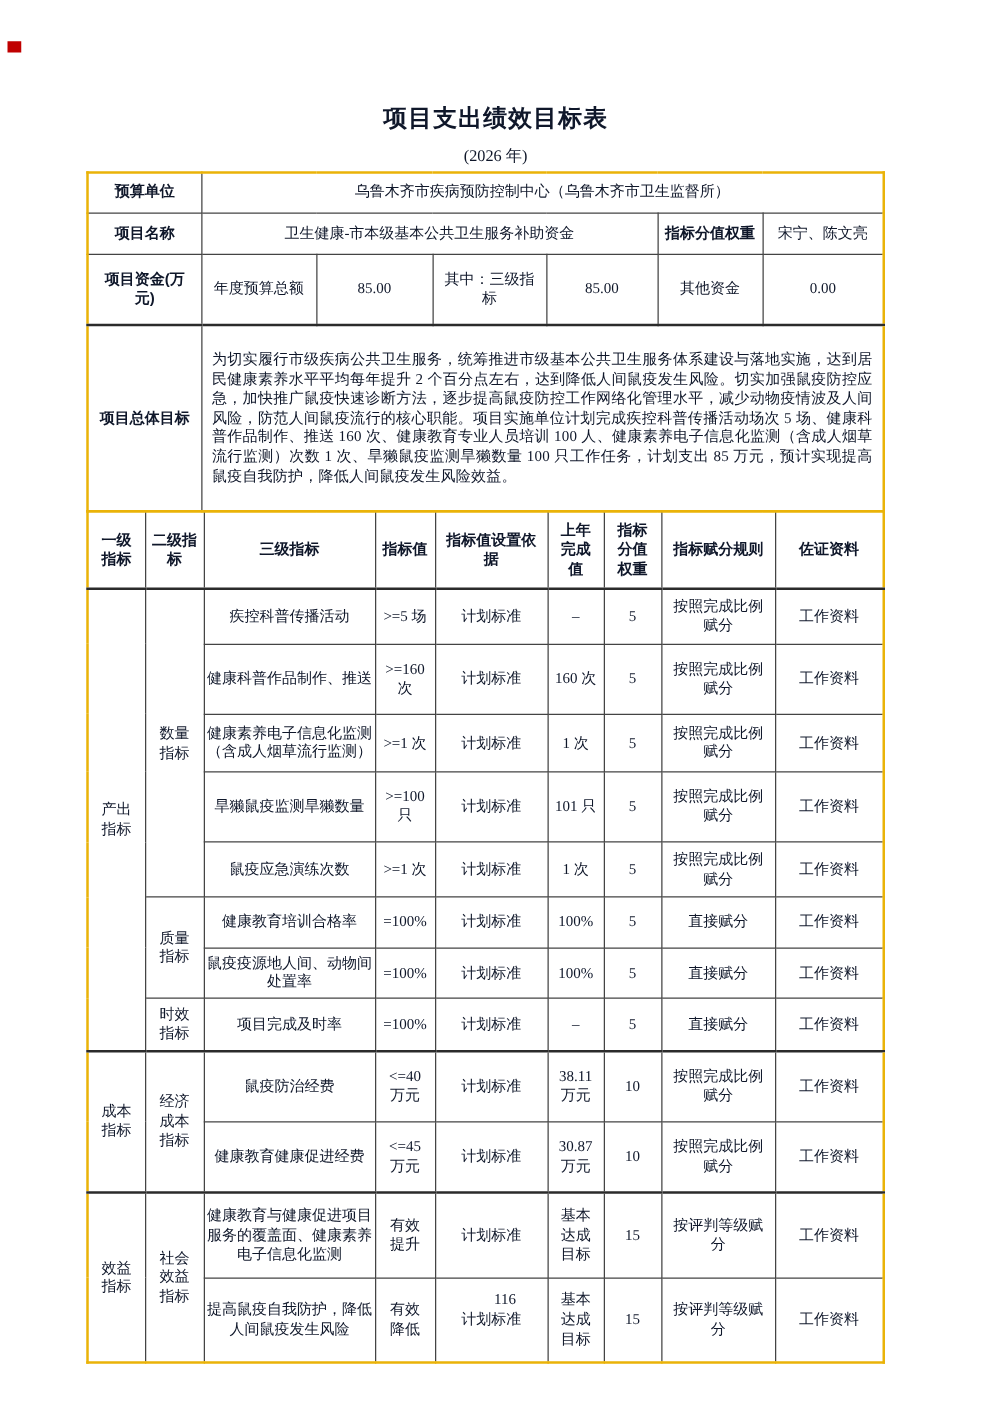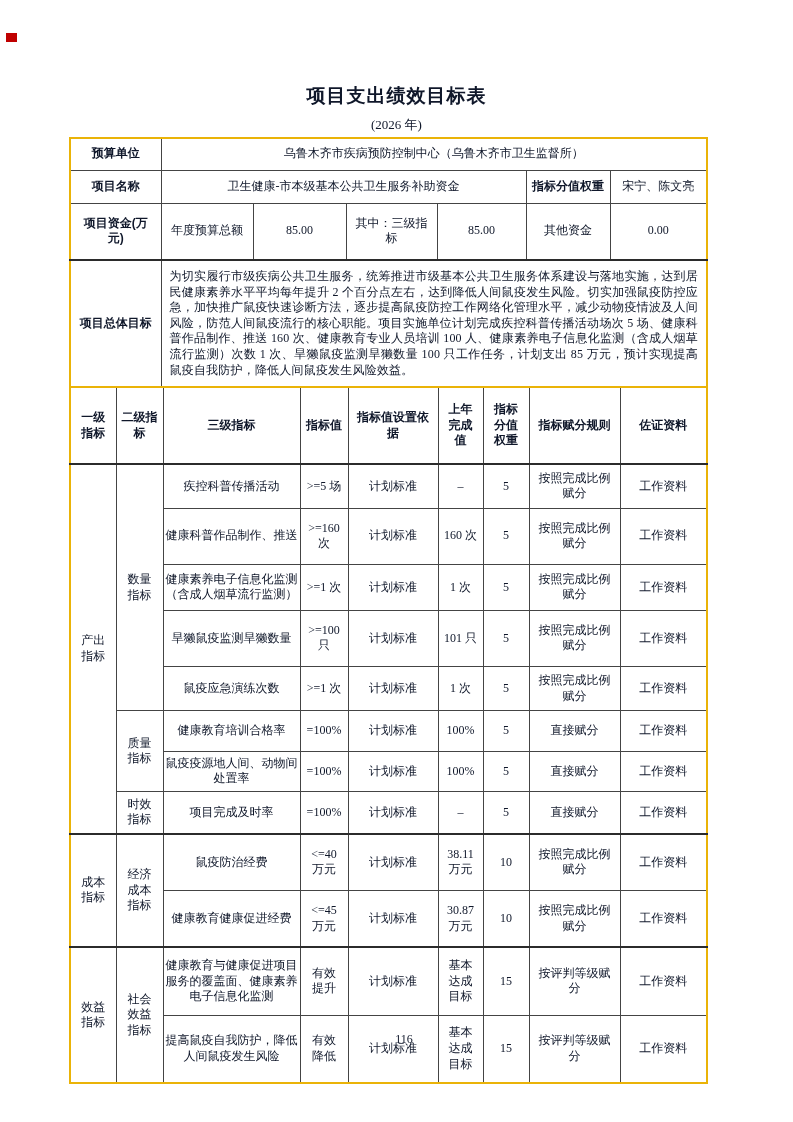--- a/index.html
+++ b/index.html
@@ -60,21 +60,21 @@
   .hdr td {
     font-family: "Liberation Sans", "DejaVu Sans", sans-serif;
     font-weight: bold;
     font-size: 13px;
     padding: 2px 5px;
   }
   .goal-cell {
     text-align: justify !important;
     font-size: 13px;
     line-height: 16.4px;
-    padding: 8px 8px !important;
+    padding: 19px 8px !important;
     letter-spacing: 0.2px;
   }
   .name-cell { padding: 1px 2px !important; }
   .group-cell { padding: 1px 6px !important; }
   .target-cell { padding: 12px 6px !important; }
   .tt { border-top-width: 2px !important; border-top-color: #2b2b2b !important; }
   table.main-table { margin-top: -2px; }
   .page-number {
     position: absolute;
     left: 15px; right: 0;
@@ -138,21 +138,21 @@
           <col style="width:47px">
           <col style="width:137px">
         <col style="width:48px">
           <col style="width:90px">
           <col style="width:45px">
         <col style="width:46px">
           <col style="width:91px">
           <col style="width:87px">
       </colgroup>
       <tbody>
-          <tr class="hdr" style="height:77px">
+          <tr class="hdr" style="height:62px">
         <td>一级指标</td>
         <td>二级指标</td>
         <td>三级指标</td>
         <td>指标值</td>
         <td>指标值设置依据</td>
         <td>上年完成值</td>
         <td>指标分值权重</td>
         <td>指标赋分规则</td>
         <td>佐证资料</td>
       </tr>

